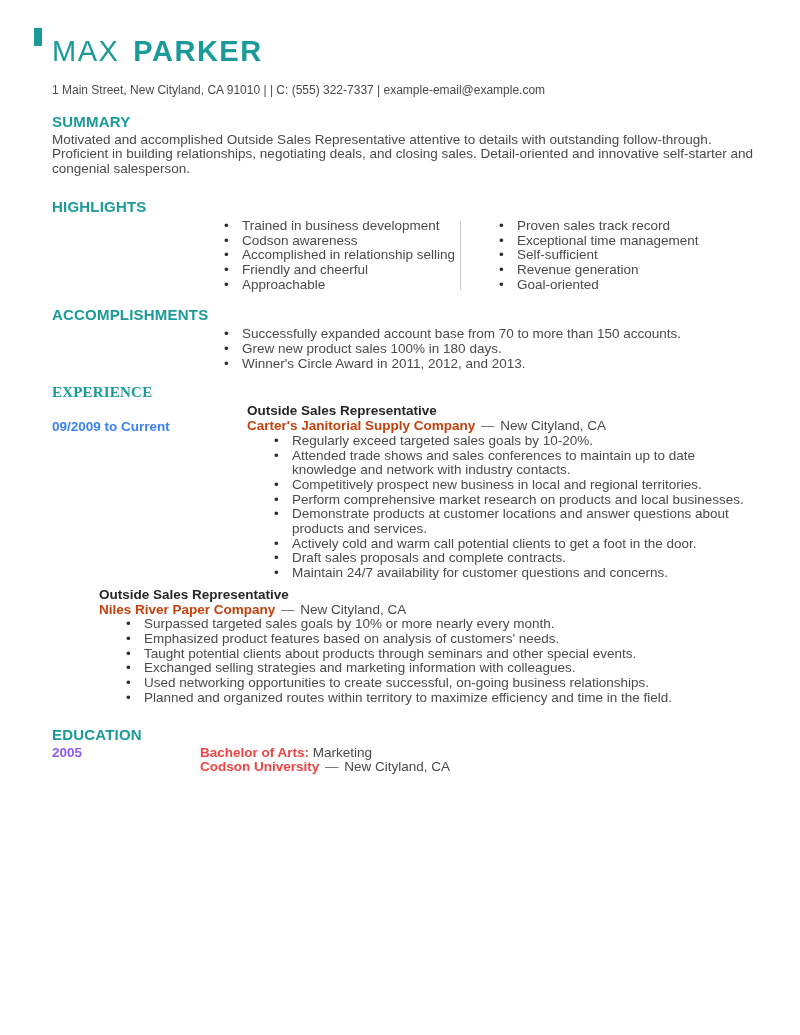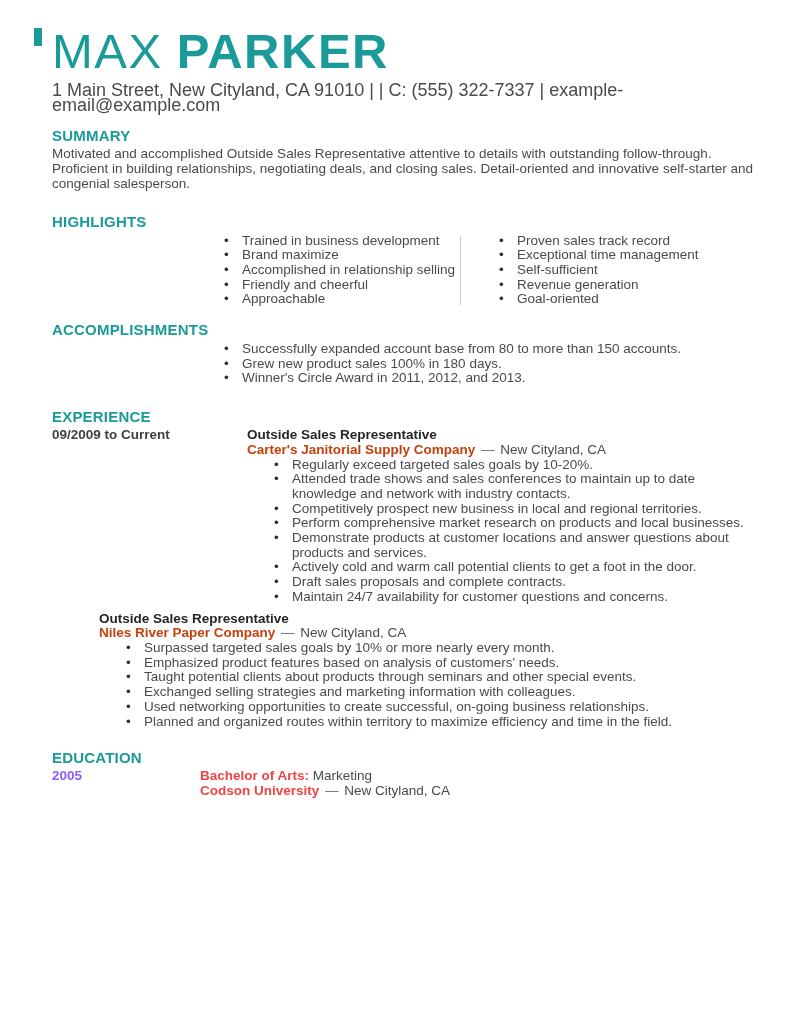--- a/index.html
+++ b/index.html
@@ -21,48 +21,48 @@
     top: 28px;
     width: 8px;
     height: 18px;
     background: #1a9a99;
   }
   .content { padding: 0 45px 0 52px; }
 
   
   h1 {
     margin: 26px 0 0;
-    font-size: 49px;
+    font-size: 29px;
     line-height: 50px;
     color: #1a9a99;
     letter-spacing: 1.5px;
     font-weight: normal;
     white-space: nowrap;
   }
   h1 .first { font-weight: 300; margin-right: 14px; }
   h1 .last  { font-weight: bold; }
   .contact {
     margin-top: 7px;
-    font-size: 18px;
+    font-size: 12px;
     color: #4a4a4a;
   }
 
   
   h2 {
     margin: 0;
     font-size: 15px;
     line-height: 17px;
     font-weight: bold;
     color: #1a9a99;
     letter-spacing: 0.2px;
   }
   .summary h2        { margin-top: 15px; }
   .highlights h2     { margin-top: 21px; }
   .accomplishments h2{ margin-top: 14px; }
-  .experience h2     { margin-top: 22px; }
+  .experience h2     { margin-top: 13px; font-family: Liberation Serif, serif; }
   .education h2      { margin-top: 20px; }
 
   .summary p { margin: 3px 0 0; }
 
   
   ul { margin: 0; padding: 0; list-style: none; }
   li { position: relative; padding-left: 20px; }
   li::before {
     content: "\2022";
     position: absolute;
@@ -75,21 +75,21 @@
   .hl-cols { display: flex; margin-top: 4px; align-items: stretch; }
   .hl-col1 { margin-left: 170px; width: 238px; }
   .hl-divider { width: 1px; background: #cbcbcb; margin: 2px 0; }
   .hl-col2 { margin-left: 36px; }
 
   .accomplishments ul { margin-top: 4px; margin-left: 170px; }
 
   
   .job { display: flex; margin-top: 3px; }
   .job + .job { margin-top: 7px; }
-  .job-date { width: 148px; font-weight: bold; color: #404040; }
+  .job-date { width: 148px; font-weight: bold; color: #3b82f6; margin-top: 16px; }
   .job-main { flex: 1; margin-left: 47px; }
   .job-title { font-weight: bold; color: #262626; }
   .job-company .co { font-weight: bold; color: #c2410c; }
   .job-company .sep { color: #6a6a6a; padding: 0 2px; }
   .job-main ul { margin-left: 25px; }
 
   
   .edu-row { display: flex; margin-top: 3px; }
   .edu-year { width: 148px; font-weight: bold; color: #8b5cf6; }
   .edu-main .b { font-weight: bold; color: #ef4444; }
@@ -111,40 +111,40 @@
     <section class="summary">
       <h2>SUMMARY</h2>
       <p>Motivated and accomplished Outside Sales Representative attentive to details with outstanding follow-through. Proficient in building relationships, negotiating deals, and closing sales. Detail-oriented and innovative self-starter and congenial salesperson.</p>
     </section>
 
     <section class="highlights">
       <h2>HIGHLIGHTS</h2>
       <div class="hl-cols">
         <ul class="hl-col1">
           <li>Trained in business development</li>
-          <li>Brand maximize</li>
+          <li>Codson awareness</li>
           <li>Accomplished in relationship selling</li>
           <li>Friendly and cheerful</li>
           <li>Approachable</li>
         </ul>
         <div class="hl-divider"></div>
         <ul class="hl-col2">
           <li>Proven sales track record</li>
           <li>Exceptional time management</li>
           <li>Self-sufficient</li>
           <li>Revenue generation</li>
           <li>Goal-oriented</li>
         </ul>
       </div>
     </section>
 
     <section class="accomplishments">
       <h2>ACCOMPLISHMENTS</h2>
       <ul>
-        <li>Successfully expanded account base from 80 to more than 150 accounts.</li>
+        <li>Successfully expanded account base from 70 to more than 150 accounts.</li>
         <li>Grew new product sales 100% in 180 days.</li>
         <li>Winner's Circle Award in 2011, 2012, and 2013.</li>
       </ul>
     </section>
 
     <section class="experience">
       <h2>EXPERIENCE</h2>
 
       <div class="job">
         <div class="job-date">09/2009 to Current</div>

